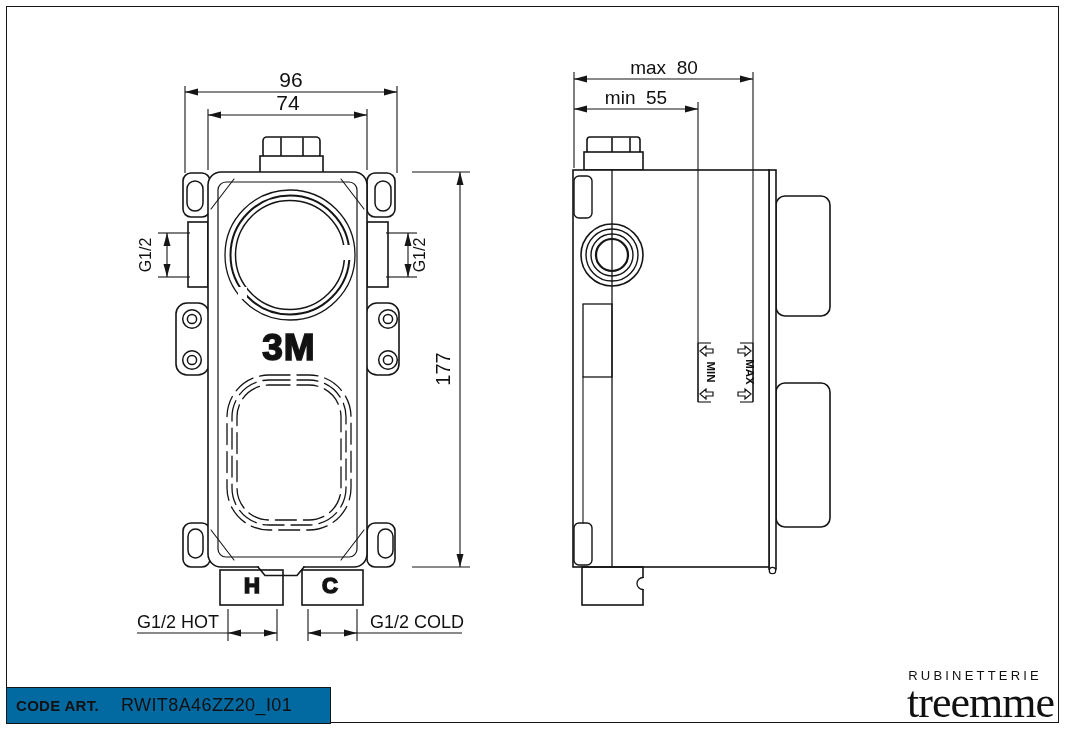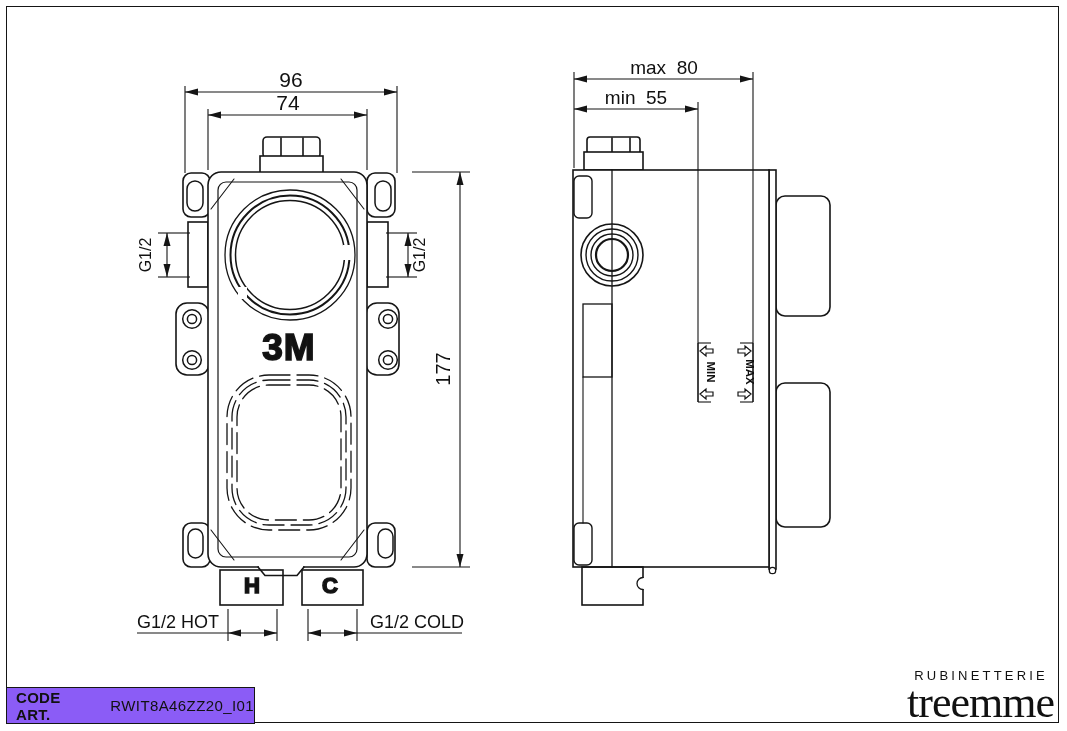--- a/index.html
+++ b/index.html
@@ -2,27 +2,27 @@
 <html><head>
 <meta charset="utf-8">
 <style>
   html,body{margin:0;padding:0;background:#fff;}
   .page{position:relative;width:1067px;height:731px;background:#ffffff;overflow:hidden;
         font-family:"Liberation Sans",sans-serif;color:#111;}
   .frame{position:absolute;left:6px;top:6px;width:1053px;height:717px;
          border:1.8px solid #151515;box-sizing:border-box;}
   .drawing-svg{position:absolute;left:0;top:0;}
   svg text{font-family:"Liberation Sans",sans-serif;fill:#111;white-space:pre;}
-  .title-block{position:absolute;left:6px;top:687px;width:249px;height:37px;
-               border:1.9px solid #151515;box-sizing:border-box;background:#8b5cf6;
+  .title-block{position:absolute;left:6px;top:687px;width:325px;height:37px;
+               border:1.9px solid #151515;box-sizing:border-box;background:#0369a1;
                display:flex;align-items:center;padding-left:9px;}
   .code-label{font-size:15px;font-weight:bold;letter-spacing:.3px;}
-  .code-value{font-size:15px;margin-left:35px;letter-spacing:.4px;}
+  .code-value{font-size:18px;margin-left:22px;letter-spacing:.4px;}
   .logo{position:absolute;right:13px;bottom:6px;text-align:right;line-height:1;}
-  .logo-top{font-size:13px;letter-spacing:3.2px;margin-right:6px;margin-bottom:1px;}
+  .logo-top{font-size:13px;letter-spacing:3.2px;margin-right:12px;margin-bottom:1px;}
   .logo-main{font-family:"Liberation Serif",serif;font-size:44px;letter-spacing:-1px;
              margin-top:-2px;}
 </style>
 </head>
 <body>
 
 <div class="page">
   <div class="frame"></div>
 
   <svg class="drawing-svg" width="1067" height="731" viewBox="0 0 1067 731">

